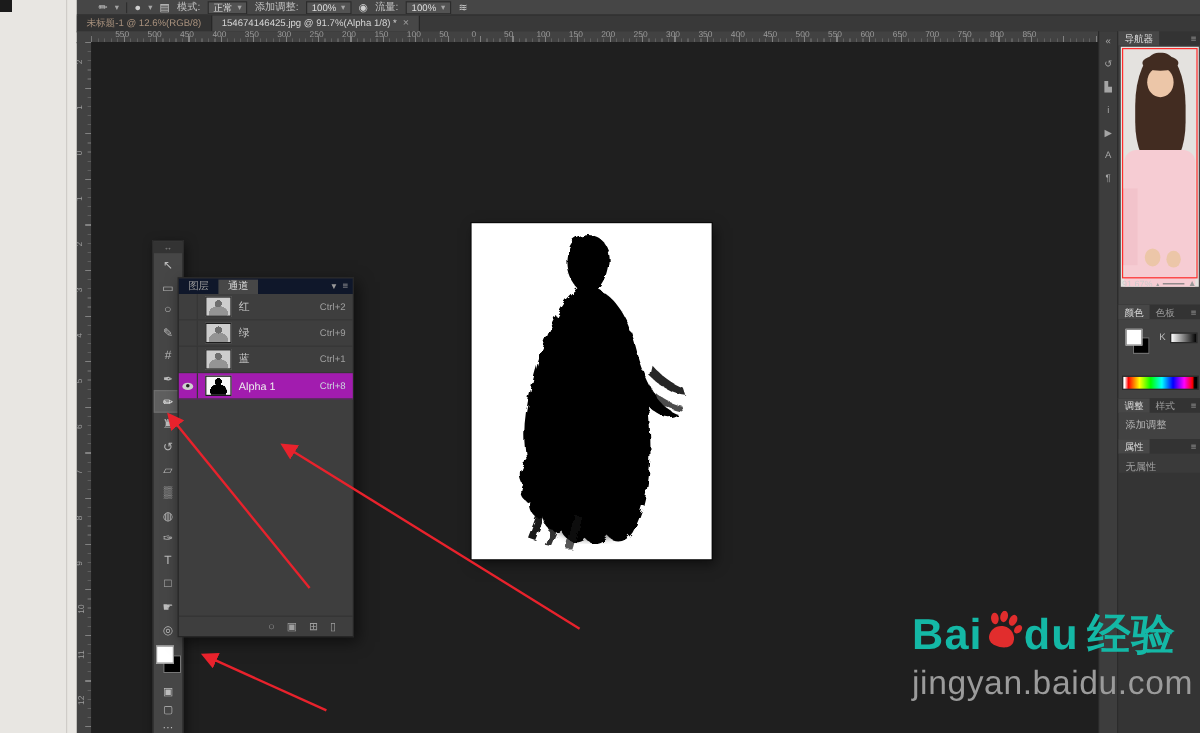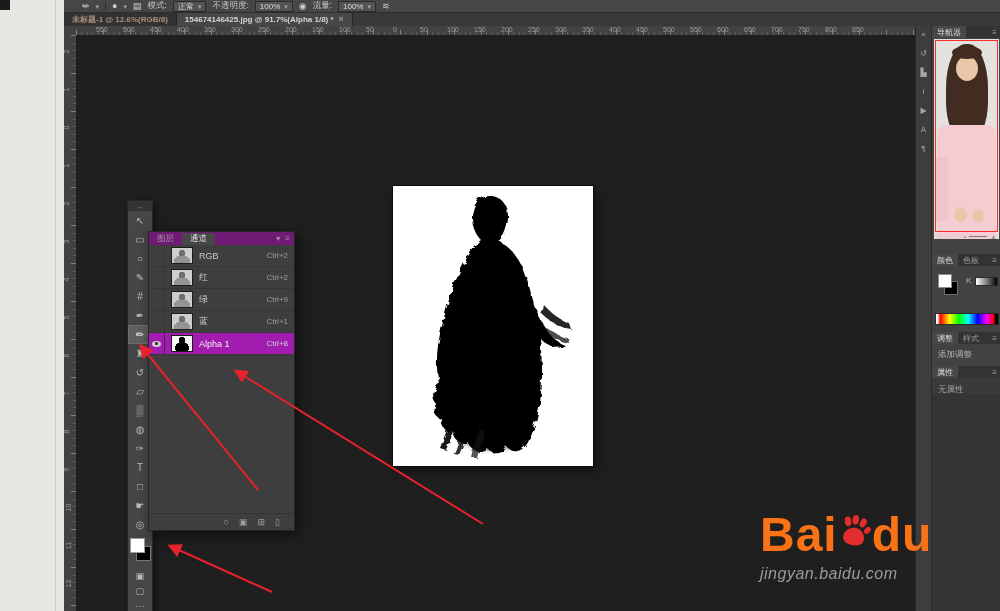--- a/index.html
+++ b/index.html
@@ -16,21 +16,21 @@
   .options{left:64px;top:0;width:936px;height:13px;background:#464646;border-bottom:1px solid #2c2c2c;
            display:flex;align-items:center;gap:6px;padding:0 0 0 18px;font-size:8.5px;color:#c7c7c7;box-sizing:border-box;}
   .obi{font-size:9px;color:#cfcfcf;line-height:1;}
   .caret{font-size:7px;color:#a5a5a5;line-height:1;}
   .sep{width:1px;height:9px;background:#2e2e2e;}
   .lbl{color:#c2c2c2;}
   .opt-select{display:inline-flex;align-items:center;gap:4px;background:#535353;border:1px solid #2b2b2b;
               height:9px;padding:0 4px;font-size:8px;color:#dedede;}
 
   
-  .tabbar{left:64px;top:13px;width:936px;height:13px;background:#393939;border-bottom:1px solid #262626;display:flex;font-weight:bold;}
+  .tabbar{left:64px;top:13px;width:936px;height:13px;background:#393939;border-bottom:1px solid #262626;display:flex;}
   .dtab{height:13px;display:flex;align-items:center;padding:0 8px;font-size:8px;border-right:1px solid #262626;gap:5px;white-space:nowrap;}
   .dtab.inactive{background:#323232;color:#a8917d;}
   .dtab.active{background:#474747;color:#d6d6d6;}
   .close-x{color:#9a9a9a;font-size:9px;line-height:1;}
 
   
   .rcorner{left:64px;top:26px;width:12px;height:9px;background:#424242;border-right:1px solid #2f2f2f;border-bottom:1px solid #2f2f2f;}
   .hruler{left:76px;top:26px;width:839px;height:9px;background-color:#424242;border-bottom:1px solid #2f2f2f;
           background-image:repeating-linear-gradient(90deg,#818181 0 1px,transparent 1px 27px),
                            repeating-linear-gradient(90deg,#5e5e5e 0 1px,transparent 1px 5.4px);
@@ -55,21 +55,21 @@
   .tool{height:19px;display:flex;align-items:center;justify-content:center;color:#bdbdbd;font-size:10px;}
   .tool.active{background:#5f5f5f;color:#ffffff;box-shadow:inset 0 0 0 1px #6e6e6e;}
   .swatches{position:relative;height:30px;margin:2px 0;}
   .fg{position:absolute;left:2px;top:2px;width:13px;height:13px;background:#ffffff;border:1px solid #9a9a9a;z-index:2;}
   .bgc{position:absolute;left:8px;top:10px;width:13px;height:13px;background:#000000;border:1px solid #777777;z-index:1;}
   .toolfoot .tool{height:15px;font-size:9px;}
 
   
   .chpanel{left:148px;top:231px;width:147px;height:300px;background:#3e3e3e;border:1px solid #262626;
            box-shadow:3px 4px 12px rgba(0,0,0,.55);display:flex;flex-direction:column;z-index:20;box-sizing:border-box;}
-  .chhead{height:13px;background:#701a75;display:flex;align-items:center;font-size:8.5px;flex:none;}
+  .chhead{height:13px;background:#0f172a;display:flex;align-items:center;font-size:8.5px;flex:none;}
   .chtab{padding:0 8px;display:flex;align-items:center;color:#9c9c9c;}
   .chtab.active{background:#474747;color:#dddddd;}
   .chhead-icons{margin-left:auto;display:flex;gap:5px;align-items:center;padding:0 4px;color:#9a9a9a;font-size:8px;}
   .ch-row{height:21px;display:flex;align-items:center;border-bottom:1px solid #363636;font-size:9px;color:#c9c9c9;flex:none;}
   .ch-row.sel{background:#a21caf;color:#eeeeee;}
   .eye-well{width:15px;height:100%;display:flex;align-items:center;justify-content:center;border-right:1px solid #363636;flex:none;}
   .eye{width:9px;height:6px;border-radius:50%;background:#cfcfcf;position:relative;}
   .eye::after{content:"";position:absolute;left:3px;top:1.5px;width:3px;height:3px;border-radius:50%;background:#222222;}
   .thumb{width:20px;height:15px;margin:0 6px;border:1px solid #1c1c1c;flex:none;}
   .thumb.photo{background-image:radial-gradient(circle 3px at 10px 5px,#6e6e6e 98%,transparent),
@@ -119,24 +119,24 @@
 
   .adjp{left:931px;top:332px;width:69px;height:34px;}
   .add-adjust{font-size:8.5px;color:#b5b5b5;padding:5px 6px;}
 
   .propp{left:931px;top:366px;width:69px;height:245px;background:#3a3a3a;}
   .no-props{font-size:8.5px;color:#a0a0a0;padding:6px;}
   .prop-body{position:absolute;left:0;top:28px;right:0;bottom:0;background:#343434;}
 
   
   .watermark{left:760px;top:511px;width:240px;z-index:40;}
-  .wm-row1{display:flex;align-items:center;color:#f97316;font-weight:bold;font-size:48px;letter-spacing:1px;line-height:1;}
+  .wm-row1{display:flex;align-items:center;color:#14b8a6;font-weight:bold;font-size:36px;letter-spacing:1px;line-height:1;}
   .wm-paw{margin:0 1px;transform:translateY(-4px) rotate(12deg);}
   .wm-cn{margin-left:7px;}
-  .wm-url{font-size:16px;color:#9b9b9b;margin-top:6px;letter-spacing:.5px;font-style:italic;}
+  .wm-url{font-size:28px;color:#9b9b9b;margin-top:6px;letter-spacing:.5px;}
 
   .arrows{left:0;top:0;width:1000px;height:611px;z-index:50;pointer-events:none;}
 </style>
 </head>
 <body>
 
 <div class="screen">
 
   <div class="abs desktop"></div>
   <div class="abs desktop-seam"></div>
@@ -147,21 +147,21 @@
     <span class="caret">▾</span>
     <span class="sep"></span>
     <span class="obi">●</span>
     <span class="caret">▾</span>
     <span class="obi">▤</span>
     <span class="lbl">模式:</span>
     <span class="opt-select">
       <span>正常</span>
       <span class="caret">▾</span>
     </span>
-    <span class="lbl">不透明度:</span>
+    <span class="lbl">添加调整:</span>
     <span class="opt-select">
       <span>100%</span>
       <span class="caret">▾</span>
     </span>
     <span class="obi">◉</span>
     <span class="lbl">流量:</span>
     <span class="opt-select">
       <span>100%</span>
       <span class="caret">▾</span>
     </span>
@@ -342,26 +342,20 @@
       <span class="chtab active">通道</span>
       <span class="chhead-icons">
         <span>▾</span>
         <span>≡</span>
       </span>
     </div>
     <div>
         <div class="ch-row">
           <span class="eye-well"></span>
           <span class="thumb photo"></span>
-          <span class="ch-name">RGB</span>
-          <span class="ch-key">Ctrl+2</span>
-        </div>
-        <div class="ch-row">
-          <span class="eye-well"></span>
-          <span class="thumb photo"></span>
           <span class="ch-name">红</span>
           <span class="ch-key">Ctrl+2</span>
         </div>
         <div class="ch-row">
           <span class="eye-well"></span>
           <span class="thumb photo"></span>
           <span class="ch-name">绿</span>
           <span class="ch-key">Ctrl+9</span>
         </div>
         <div class="ch-row">
@@ -458,20 +452,21 @@
       <svg class="wm-paw" width="32" height="32" viewBox="0 0 40 40">
         <g fill="#e12d2d">
           <ellipse cx="9" cy="10" rx="4" ry="6" transform="rotate(-18 9 10)"></ellipse>
           <ellipse cx="18" cy="6" rx="4" ry="6"></ellipse>
           <ellipse cx="28" cy="8" rx="4" ry="6" transform="rotate(14 28 8)"></ellipse>
           <ellipse cx="35" cy="16" rx="3.5" ry="5" transform="rotate(30 35 16)"></ellipse>
           <path d="M20,16 C28,16 34,23 33,30 C32,36 26,38 20,38 C14,38 8,36 7,30 C6,23 12,16 20,16 Z"></path>
         </g>
       </svg>
       <span>du</span>
+      <span class="wm-cn">经验</span>
     </div>
     <div class="wm-url">jingyan.baidu.com</div>
   </div>
 
   <svg class="abs arrows" viewBox="0 0 1000 611">
     <defs>
       <marker id="ah" viewBox="0 0 10 10" refX="8" refY="5" markerWidth="7" markerHeight="7" orient="auto-start-reverse">
         <path d="M0,0 L10,5 L0,10 Z" fill="#e8222c"></path>
       </marker>
     </defs>

